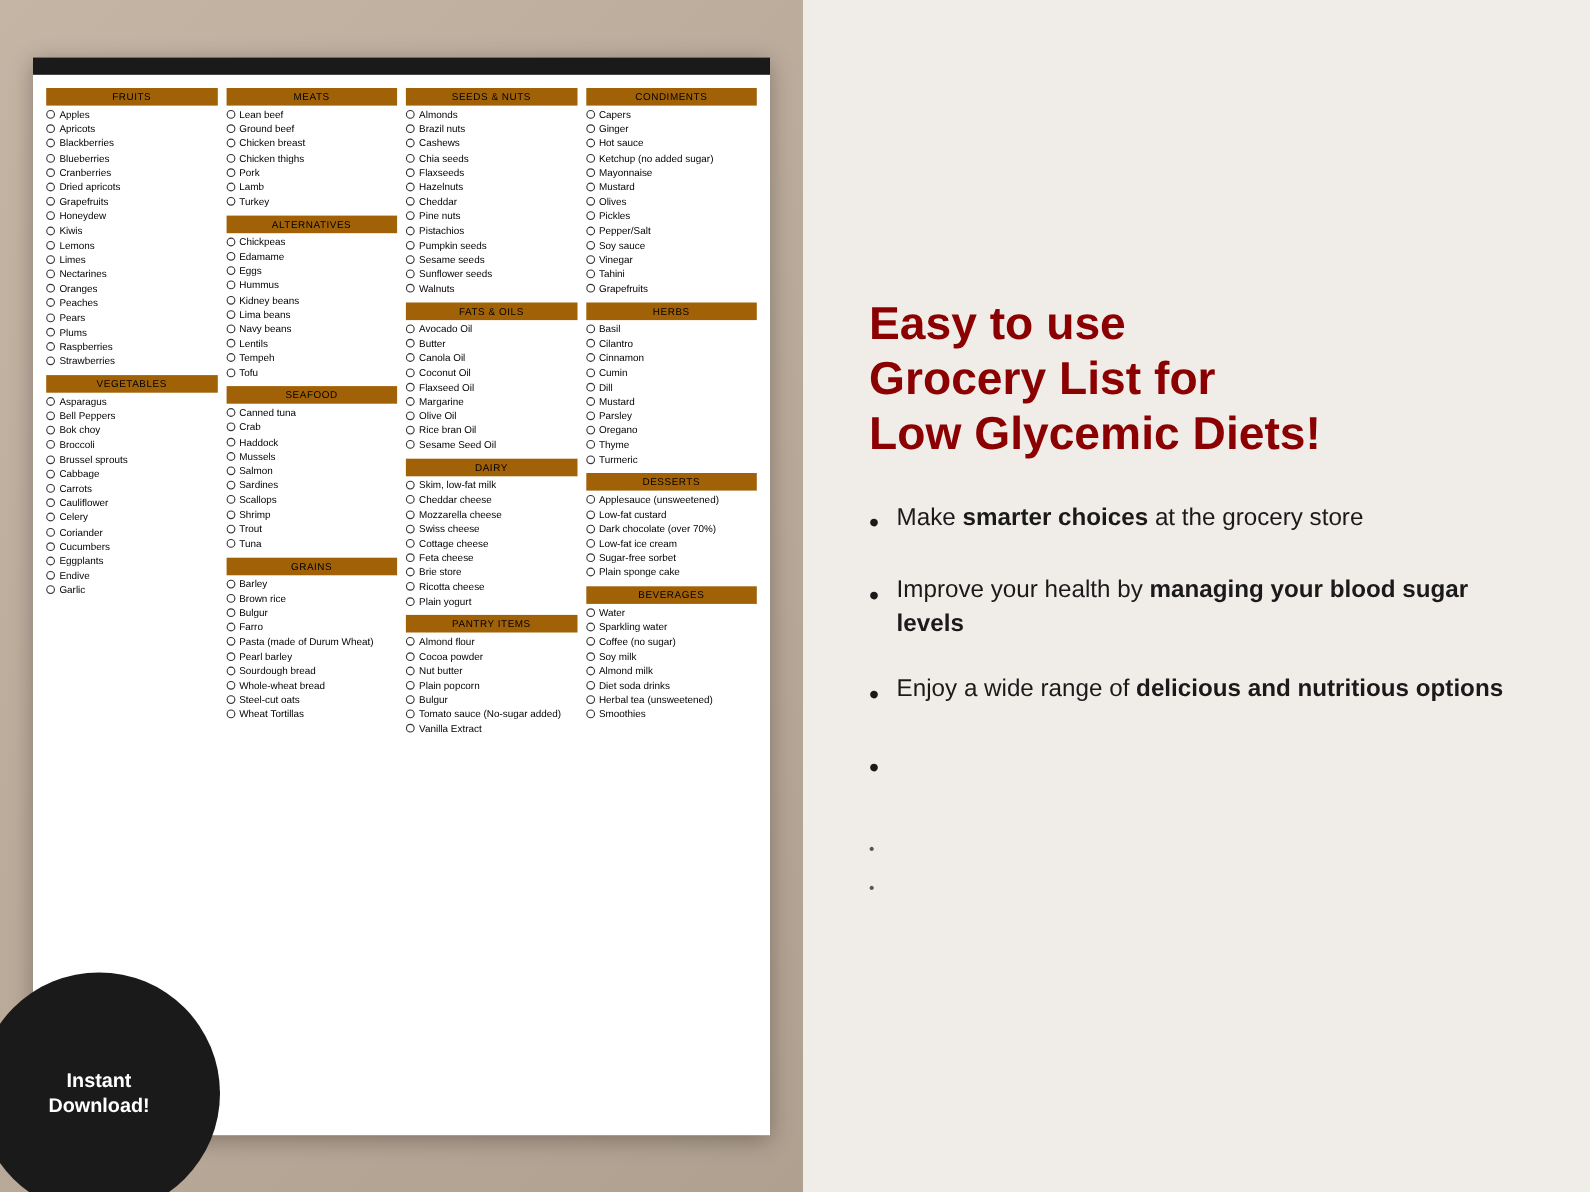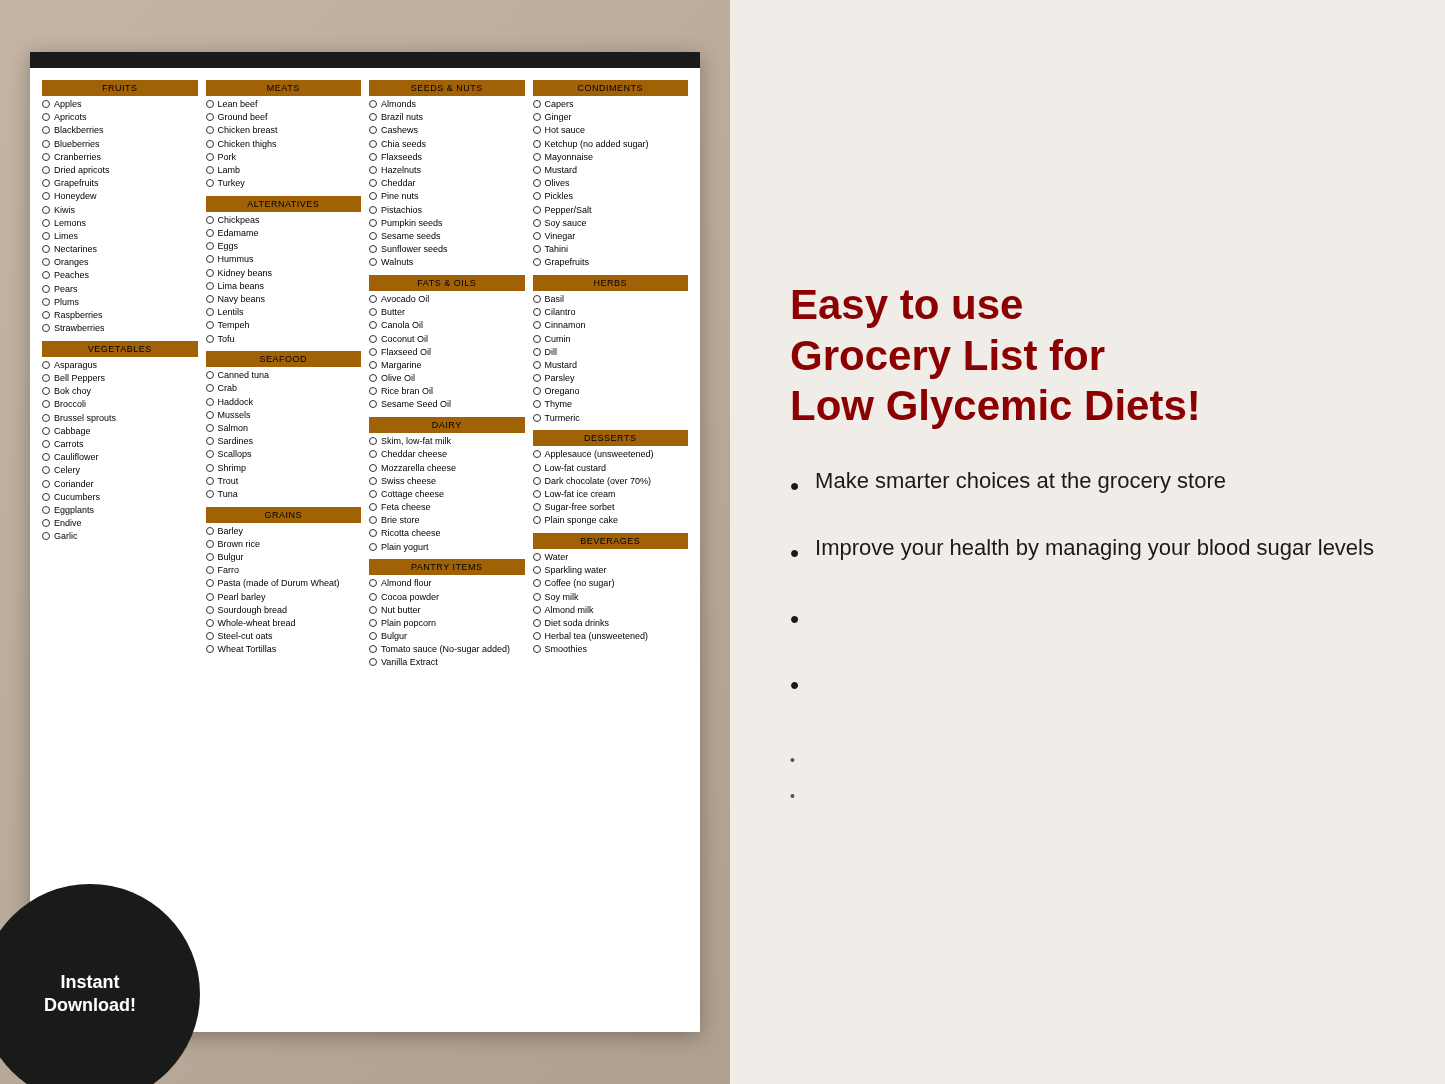--- a/index.html
+++ b/index.html
@@ -140,21 +140,21 @@
     }
 
     .bullet-dot {
       font-size: 26px;
       margin-right: 16px;
       margin-top: 2px;
       flex-shrink: 0;
     }
 
     .bullet-text strong {
-      font-weight: normal;
+      font-weight: bold;
     }
 
     .small-dot {
       color: #555;
       font-size: 14px;
       margin-top: 20px;
     }
   </style>
 </head>
 <body>
@@ -779,20 +779,21 @@
     <li class="bullet-item">
       <span class="bullet-dot">•</span>
       <span class="bullet-text">Make <strong>smarter choices</strong> at the grocery store</span>
     </li>
     <li class="bullet-item">
       <span class="bullet-dot">•</span>
       <span class="bullet-text">Improve your health by <strong>managing your blood sugar levels</strong></span>
     </li>
     <li class="bullet-item">
       <span class="bullet-dot">•</span>
+      <span class="bullet-text">Enjoy a wide range of <strong>delicious and nutritious options</strong></span>
     </li>
     <li class="bullet-item">
       <span class="bullet-dot">•</span>
     </li>
   </ul>
   <div class="small-dot">•</div>
   <div class="small-dot">•</div>
 </div>
 
 </body></html>

